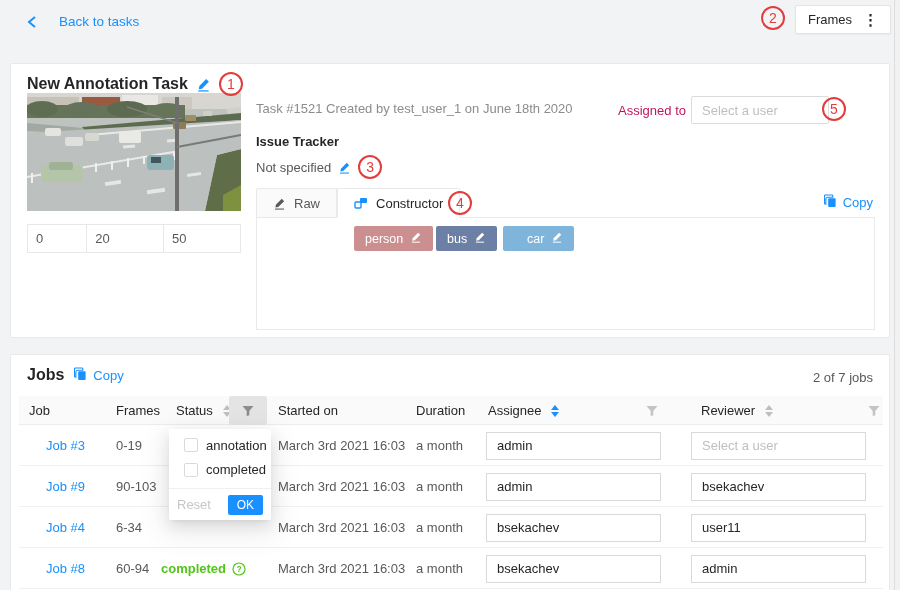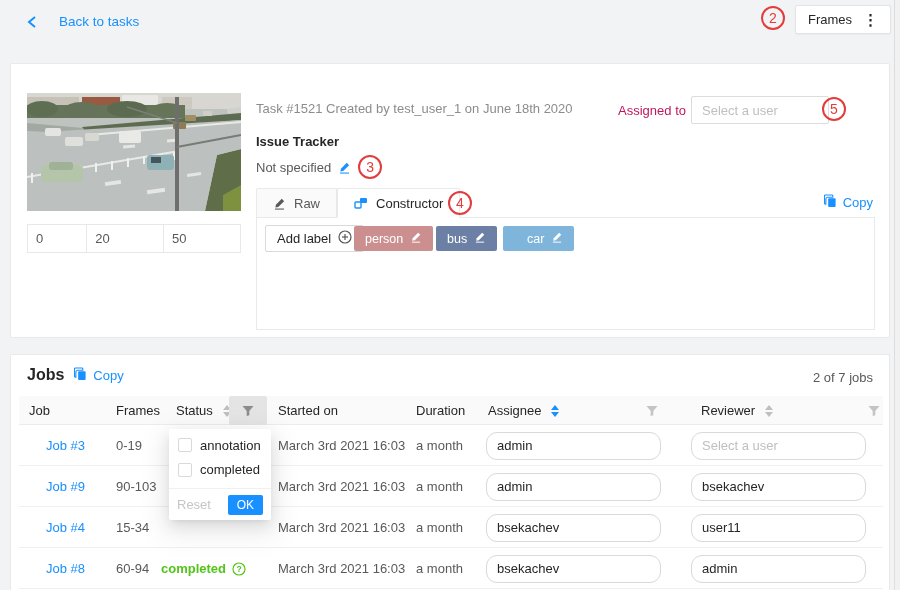--- a/index.html
+++ b/index.html
@@ -72,28 +72,28 @@
   .jheader > span, .jheader > div { position:absolute; top:0; height:29px; display:flex; align-items:center; gap:6px; }
   .jrow { position:relative; height:41px; border-bottom:1px solid #f0f0f0; font-size:13px; background:#fff; }
   .jrow > * { position:absolute; top:0; height:41px; display:flex; align-items:center; }
   .sorter { display:inline-flex; flex-direction:column; gap:2px; margin-left:4px; }
   .car-up { width:0; height:0; border-left:4px solid transparent; border-right:4px solid transparent; border-bottom:5px solid #bfbfbf; }
   .car-dn { width:0; height:0; border-left:4px solid transparent; border-right:4px solid transparent; border-top:5px solid #bfbfbf; }
   .sorter.blue-s .car-up { border-bottom-color:#1890ff; }
   .sorter.blue-s .car-dn { border-top-color:#1890ff; }
   .funnel-box { left:210px; width:38px; background:#e4e4e4; border-radius:2px; justify-content:center; }
   .status-completed { color:#52c41a; font-weight:700; display:flex; align-items:center; gap:6px; }
-  .cell-input { width:175px; height:28px; border:1px solid #d9d9d9; border-radius:11px;
+  .cell-input { width:175px; height:28px; border:1px solid #d9d9d9; border-radius:0;
     padding:12px 10px; font-size:13px; font-family:"Liberation Sans", sans-serif; color:#262626; }
 
   
   .filter-dd { position:absolute; left:158px; top:74px; width:102px; z-index:20;
     background:#fff; border-radius:2px;
     box-shadow:0 3px 6px -4px rgba(0,0,0,.14), 0 6px 16px 0 rgba(0,0,0,.1), 0 9px 28px 8px rgba(0,0,0,.06); }
-  .dd-item { display:flex; align-items:center; gap:8px; padding:0 9px; height:27px; cursor:pointer; }
+  .dd-item { display:flex; align-items:center; gap:8px; padding:0 15px; height:27px; cursor:pointer; }
   .dd-item:first-child { padding-top:5px; }
   .checkbox { width:14px; height:14px; border:1px solid #d9d9d9; border-radius:2px; background:#fff; flex:0 0 auto; }
   .dd-label { color:#262626; font-size:13px; }
   .dd-footer { margin-top:5px; border-top:1px solid #f0f0f0; height:32px;
     display:flex; align-items:center; justify-content:space-between; padding:0 8px; }
   .dd-reset { color:#c6c6c6; font-size:13px; cursor:default; }
   .dd-ok { background:#1890ff; color:#fff; border:none; border-radius:2px; font-size:12px;
     padding:3px 9px; cursor:pointer; font-family:"Liberation Sans", sans-serif; }
 
   .scrollbar { position:absolute; right:0; top:0; width:6px; height:590px; background:#f1f1f1; border-left:1px solid #ddd; }
@@ -112,20 +112,30 @@
 
 <span class="num-circle" style="left:761px; top:6px;">2</span>
 
 <button class="actions-btn">
   <span>Frames</span>
   <span class="dots">⋮</span>
 </button>
 
 <div class="card" id="task-card">
 
+  <div class="task-title-row">
+    <span class="task-title">New Annotation Task</span>
+    <span class="edit-ic">
+      <svg width="15" height="15" viewBox="0 0 16 16">
+          <path d="M10.8 2.2l2.9 2.9L6.4 12.4 3 13l.6-3.4z" fill="#1890ff"></path>
+          <rect x="2.5" y="14.2" width="11" height="1.3" fill="#1890ff"></rect>
+        </svg>
+    </span>
+    <span class="num-circle" style="position:static;">1</span>
+  </div>
 
   <div class="thumb">
     <svg width="214" height="118" viewBox="0 0 214 118">
       <rect width="214" height="118" fill="#bfc3c0"></rect>
       <rect width="214" height="16" fill="#d7d6d1"></rect>
       <rect x="55" y="4" width="38" height="12" fill="#9a5a42"></rect>
       <rect x="95" y="2" width="36" height="14" fill="#e9e8e4"></rect>
       <rect x="135" y="4" width="30" height="12" fill="#cdc9c0"></rect>
       <rect x="0" y="4" width="52" height="12" fill="#c6c2b8"></rect>
       <rect x="0" y="12" width="158" height="13" fill="#66755a"></rect>
@@ -233,30 +243,20 @@
     <span>
       <svg width="13" height="14" viewBox="0 0 14 15">
           <rect x="4.5" y="4.5" width="8" height="9.5" rx="1" fill="#1890ff"></rect>
           <path d="M1.5 1h7a1 1 0 0 1 1 1v1.5H4a2 2 0 0 0-2 2V11H1.5a1 1 0 0 1-1-1V2a1 1 0 0 1 1-1z" fill="none" stroke="#1890ff" stroke-width="1.2"></path>
         </svg>
     </span>
     <span>Copy</span>
   </a>
 
   <div class="constructor-box">
-    <button class="add-label-btn">
-      <span>Add label</span>
-      <span>
-        <svg width="14" height="14" viewBox="0 0 14 14">
-            <circle cx="7" cy="7" r="6" fill="none" stroke="#595959" stroke-width="1.2"></circle>
-            <line x1="7" y1="4" x2="7" y2="10" stroke="#595959" stroke-width="1.2"></line>
-            <line x1="4" y1="7" x2="10" y2="7" stroke="#595959" stroke-width="1.2"></line>
-          </svg>
-      </span>
-    </button>
 
     <div class="chip" style="left: 97px; background: rgb(204, 143, 143);">
       <span>person</span>
       <span>
         <svg width="12" height="12" viewBox="0 0 16 16">
             <path d="M10.8 2.2l2.9 2.9L6.4 12.4 3 13l.6-3.4z" fill="#fff"></path>
             <rect x="2.5" y="14.2" width="11" height="1.3" fill="#fff"></rect>
           </svg>
       </span>
     </div>
@@ -363,21 +363,21 @@
       <span style="left:467px;">
           <input class="cell-input" value="admin" style="">
         </span>
       <span style="left:672px;">
           <input class="cell-input" value="bsekachev" style="">
         </span>
     </div>
 
     <div class="jrow">
       <a class="link" style="left:27px;">Job #4</a>
-      <span style="left:97px;">15-34</span>
+      <span style="left:97px;">6-34</span>
       <span style="left:259px;">March 3rd 2021 16:03</span>
       <span style="left:397px;">a month</span>
       <span style="left:467px;">
           <input class="cell-input" value="bsekachev" style="">
         </span>
       <span style="left:672px;">
           <input class="cell-input" value="user11" style="">
         </span>
     </div>
 

